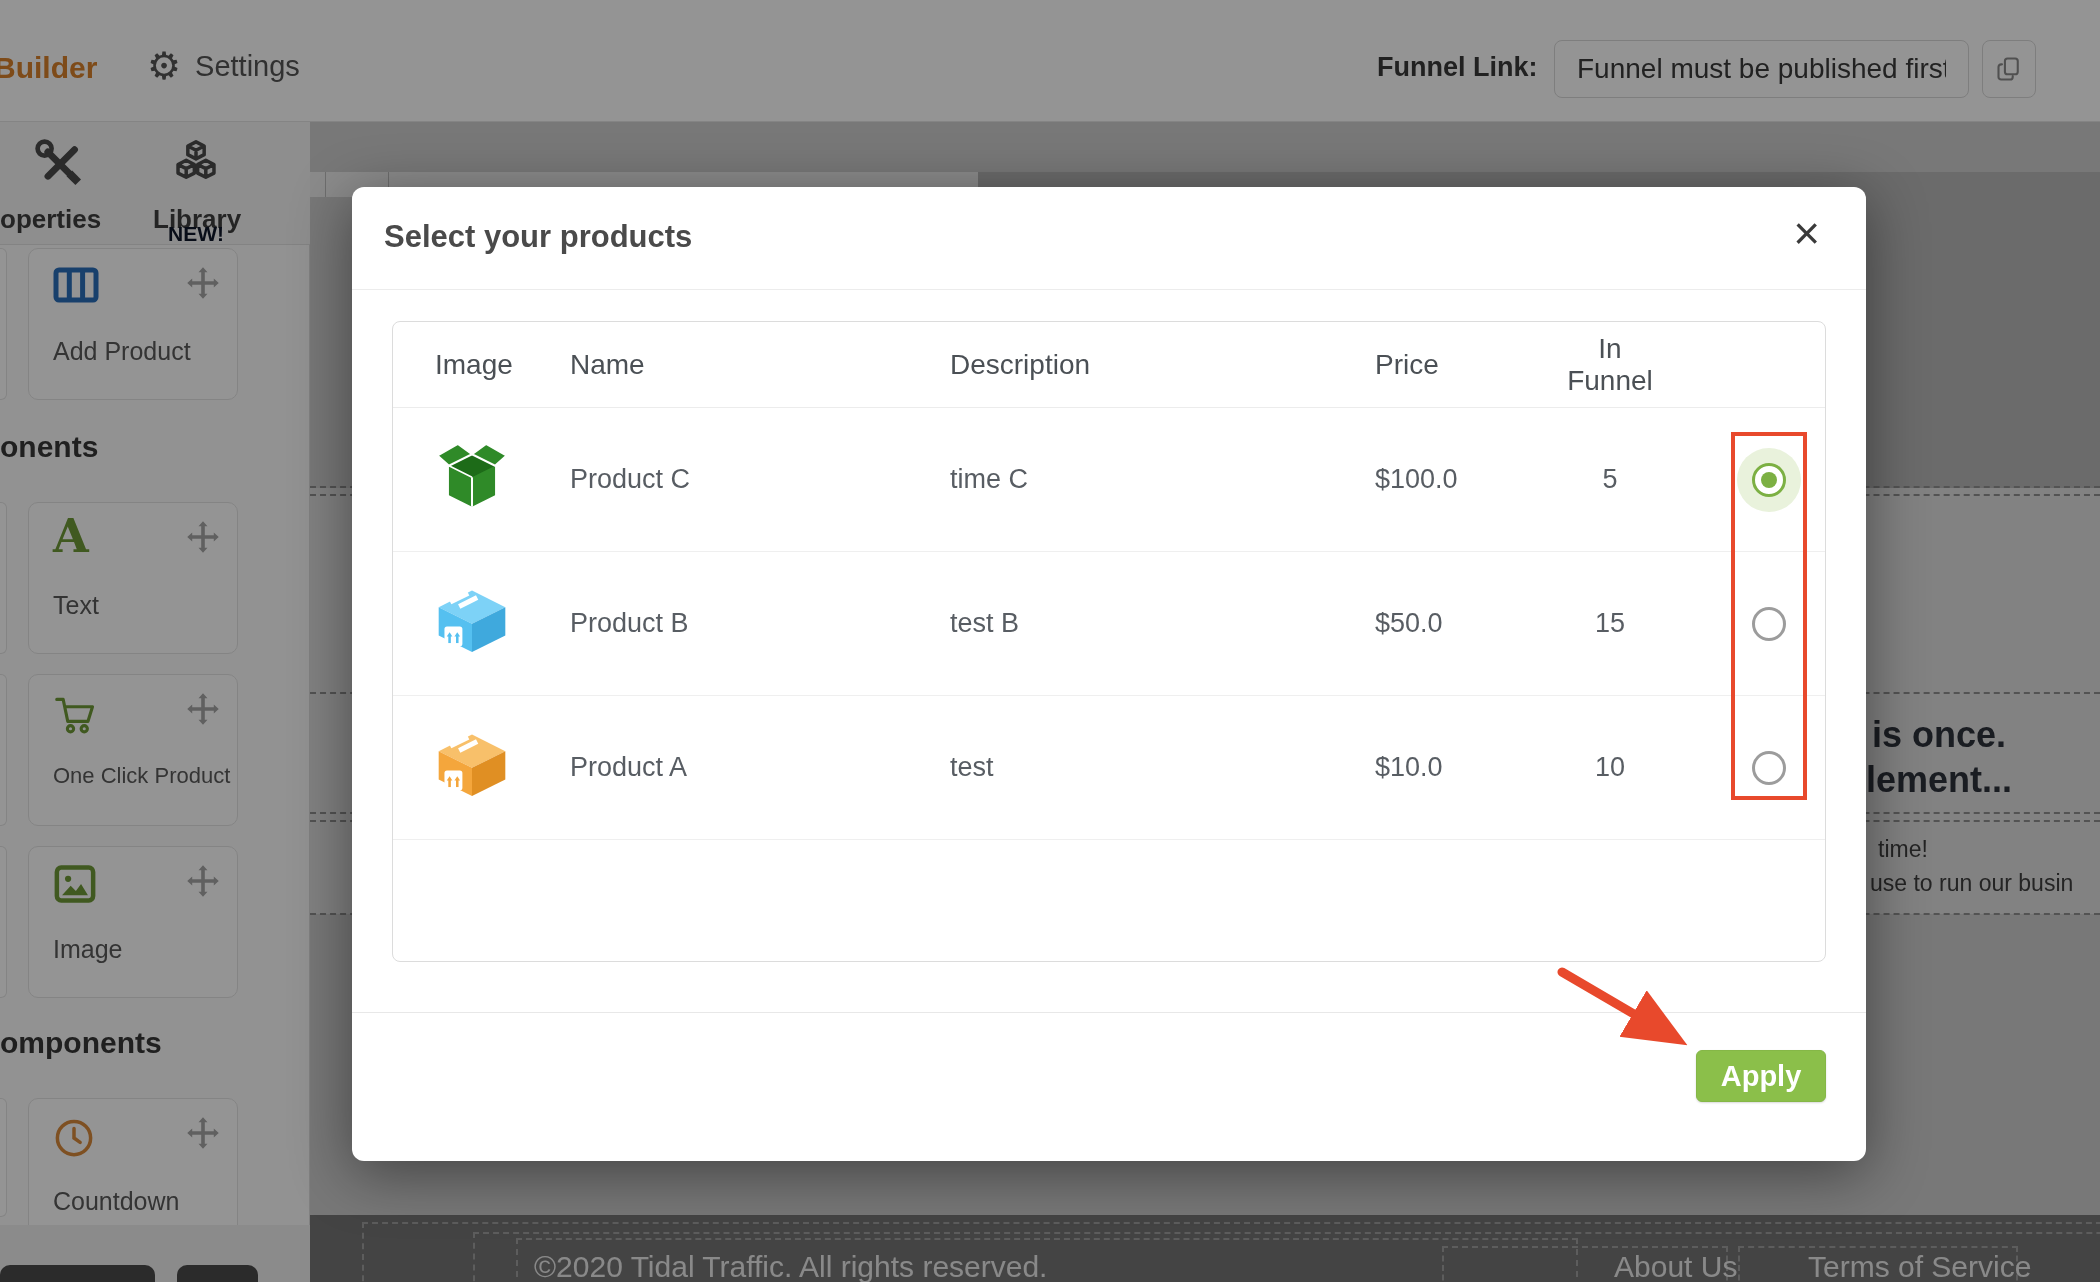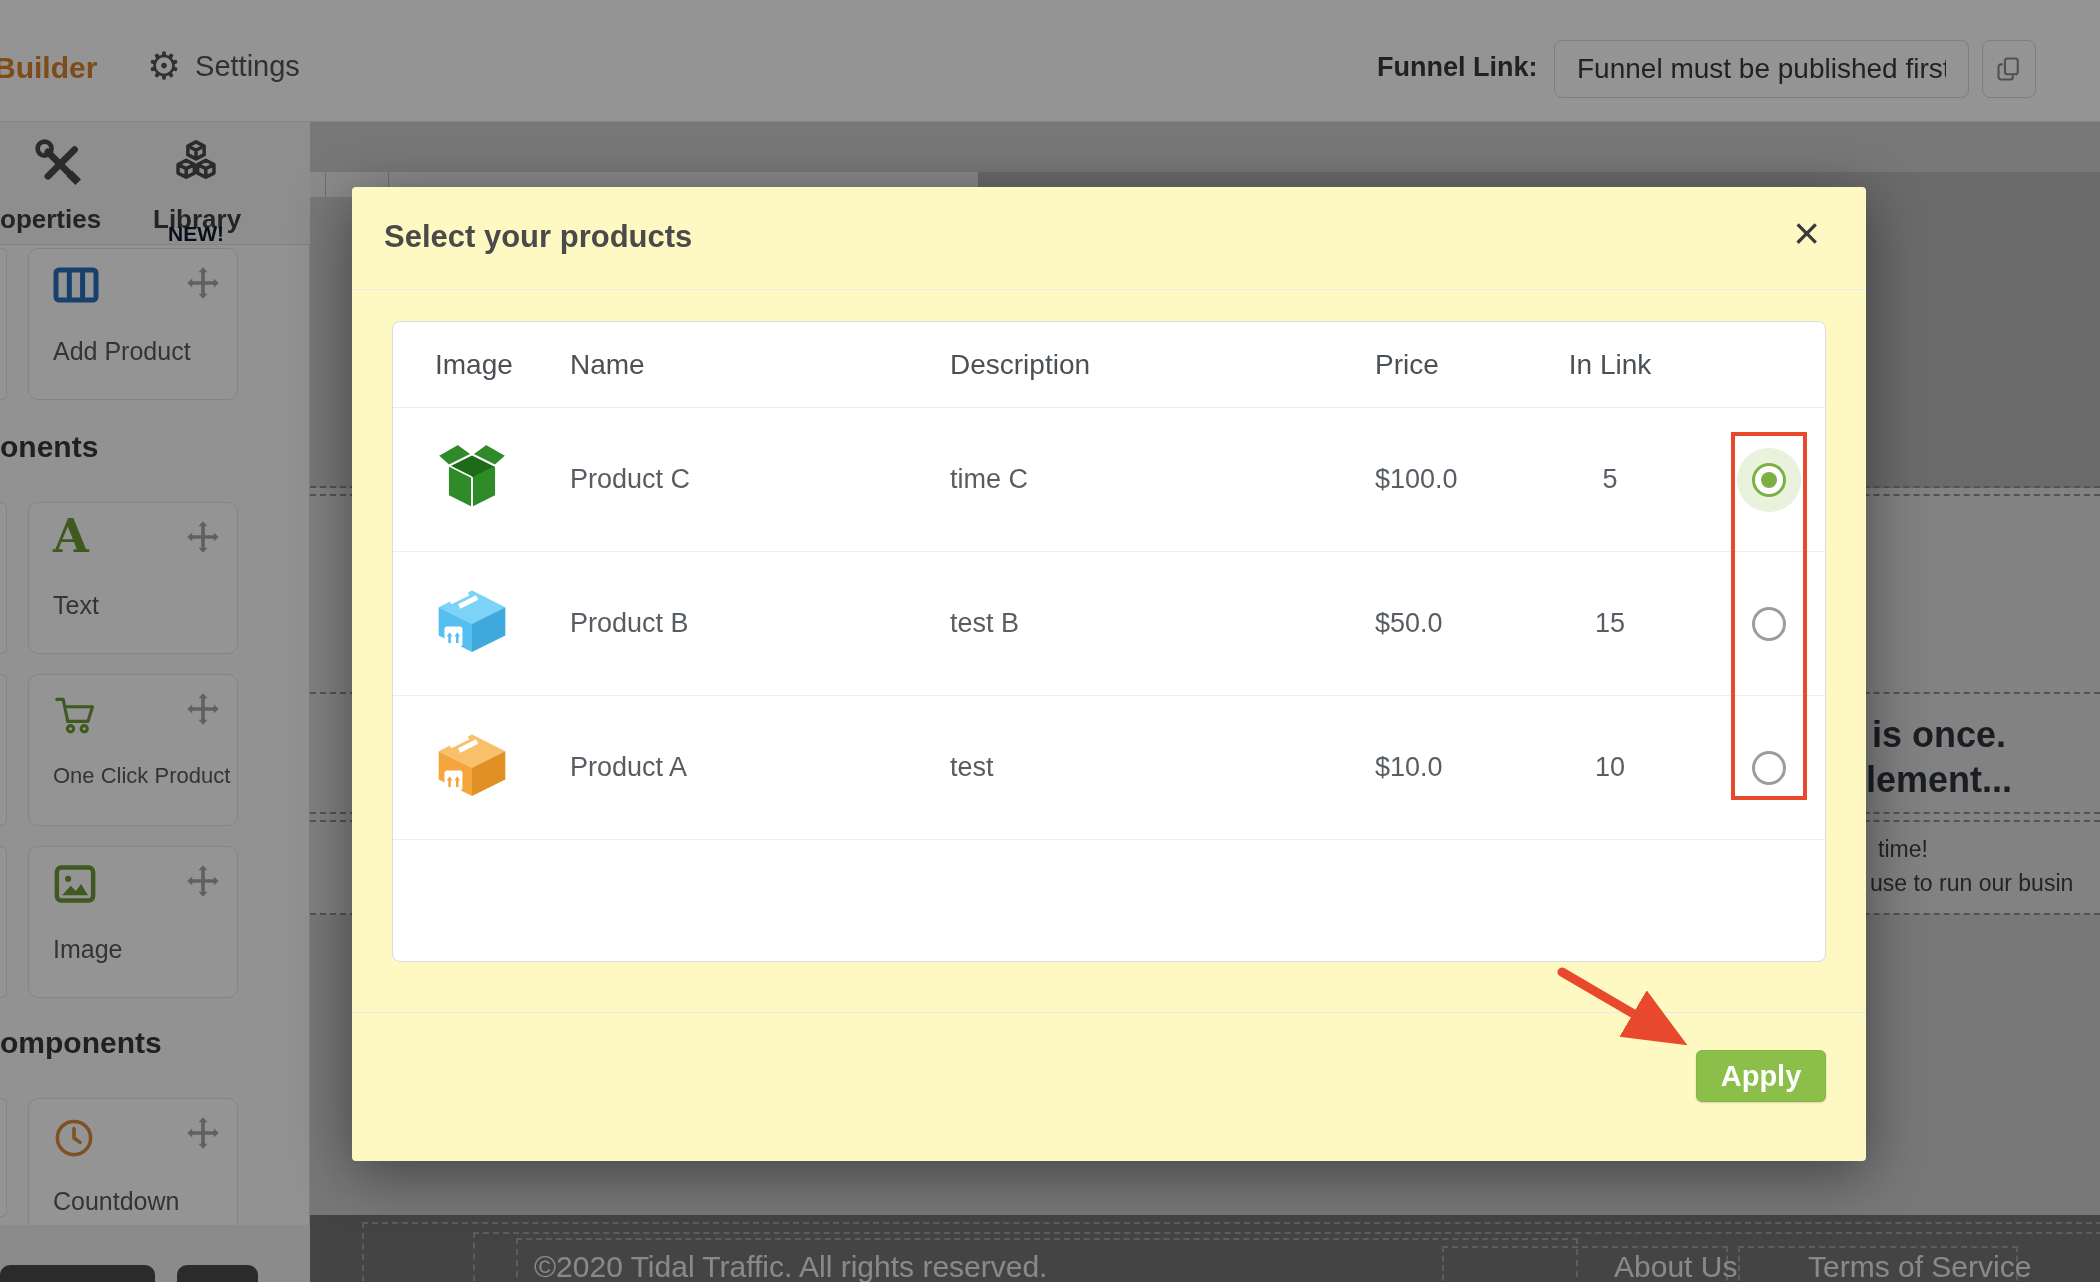--- a/index.html
+++ b/index.html
@@ -40,21 +40,21 @@
   .cut-bold{position:absolute;font-size:36px;font-weight:700;color:#2e323c;white-space:nowrap;}
   .cut-reg{position:absolute;font-size:23px;color:#3f3f3f;white-space:nowrap;}
   .page-footer{position:absolute;left:0;top:1093px;width:1790px;height:67px;background:#767676;color:#f0f0f0;}
   .dashbox{position:absolute;border:2px dashed #a0a0a0;}
   .foot-text{position:absolute;font-size:30px;color:#ededed;white-space:nowrap;}
 
   
   .overlay{position:absolute;inset:0;background:rgba(0,0,0,0.42);z-index:10;}
 
   
-  .modal{position:absolute;left:352px;top:187px;width:1514px;height:974px;background:#fef9c3;border-radius:4px;box-shadow:0 12px 60px rgba(0,0,0,0.45);z-index:20;}
+  .modal{position:absolute;left:352px;top:187px;width:1514px;height:974px;background:#ffffff;border-radius:12px;box-shadow:0 12px 60px rgba(0,0,0,0.45);z-index:20;}
   .modal-header{position:absolute;left:0;top:0;width:100%;height:103px;border-bottom:1px solid #ececec;}
   .modal-title{position:absolute;left:32px;top:32px;font-size:31px;font-weight:700;color:#4a4a4a;}
   .modal-close{position:absolute;right:40px;top:22px;font-size:46px;color:#3a3a3a;line-height:46px;cursor:pointer;background:none;border:none;}
   .ptable{position:absolute;left:40px;top:134px;width:1434px;height:641px;border:1px solid #dcdcdc;border-radius:8px;background:#fff;}
   .trow{display:grid;grid-template-columns:135px 380px 425px 180px 110px 1fr;align-items:center;padding-left:42px;}
   .thead{height:86px;border-bottom:1px solid #ececec;font-size:28px;color:#4b5055;}
   .tbody-row{height:144px;border-bottom:1px solid #efefef;font-size:27px;color:#585d63;}
   .cell-center{text-align:center;}
   .cell-select{display:flex;justify-content:center;padding-left:48px;}
   .prod-icon{width:82px;height:82px;margin-left:-4px;}
@@ -216,21 +216,21 @@
       <div class="modal-title">Select your products</div>
       <button class="modal-close">×</button>
     </div>
 
     <div class="ptable">
       <div class="trow thead">
         <div>Image</div>
         <div>Name</div>
         <div>Description</div>
         <div>Price</div>
-        <div class="cell-center">In Link</div>
+        <div class="cell-center">In Funnel</div>
         <div></div>
       </div>
 
       <div class="trow tbody-row">
         <div>
           <svg class="prod-icon" viewBox="0 0 64 64">
             <polygon points="14,24 32,15 50,24 50,47 32,56 14,47" fill="#2f8a28"></polygon>
             <polygon points="14,24 32,33 50,24 32,15" fill="#1d6b18"></polygon>
             <polygon points="14,24 5,16 21,7 32,15" fill="#2f8a28" stroke="#fff" stroke-width="1.6"></polygon>
             <polygon points="32,15 43,7 59,16 50,24" fill="#2f8a28" stroke="#fff" stroke-width="1.6"></polygon>

